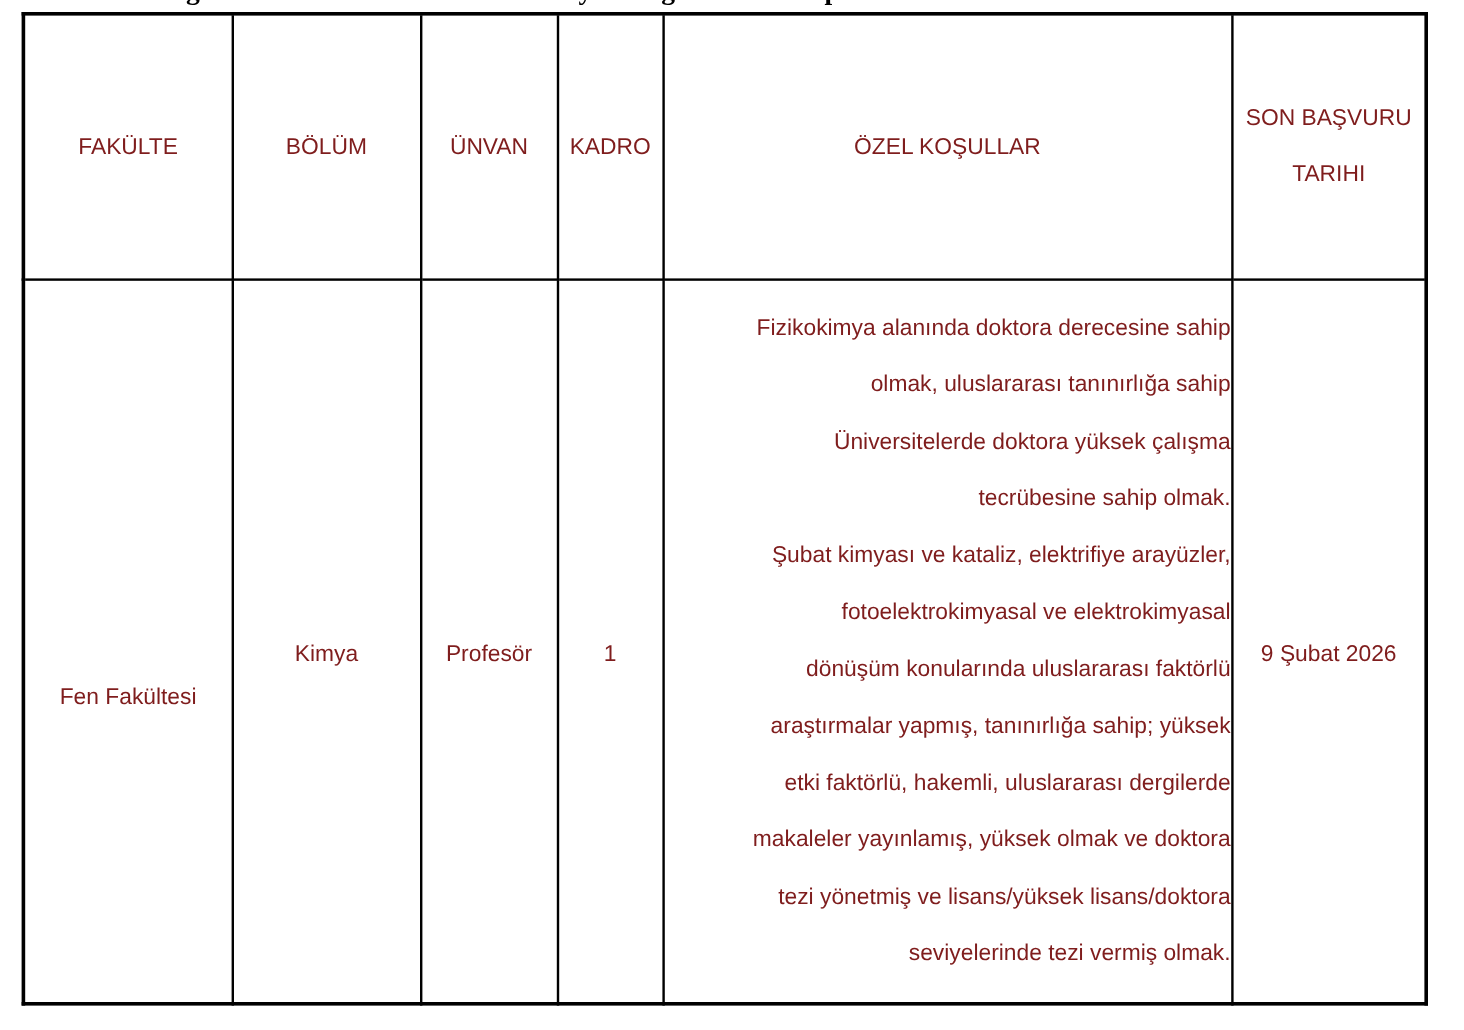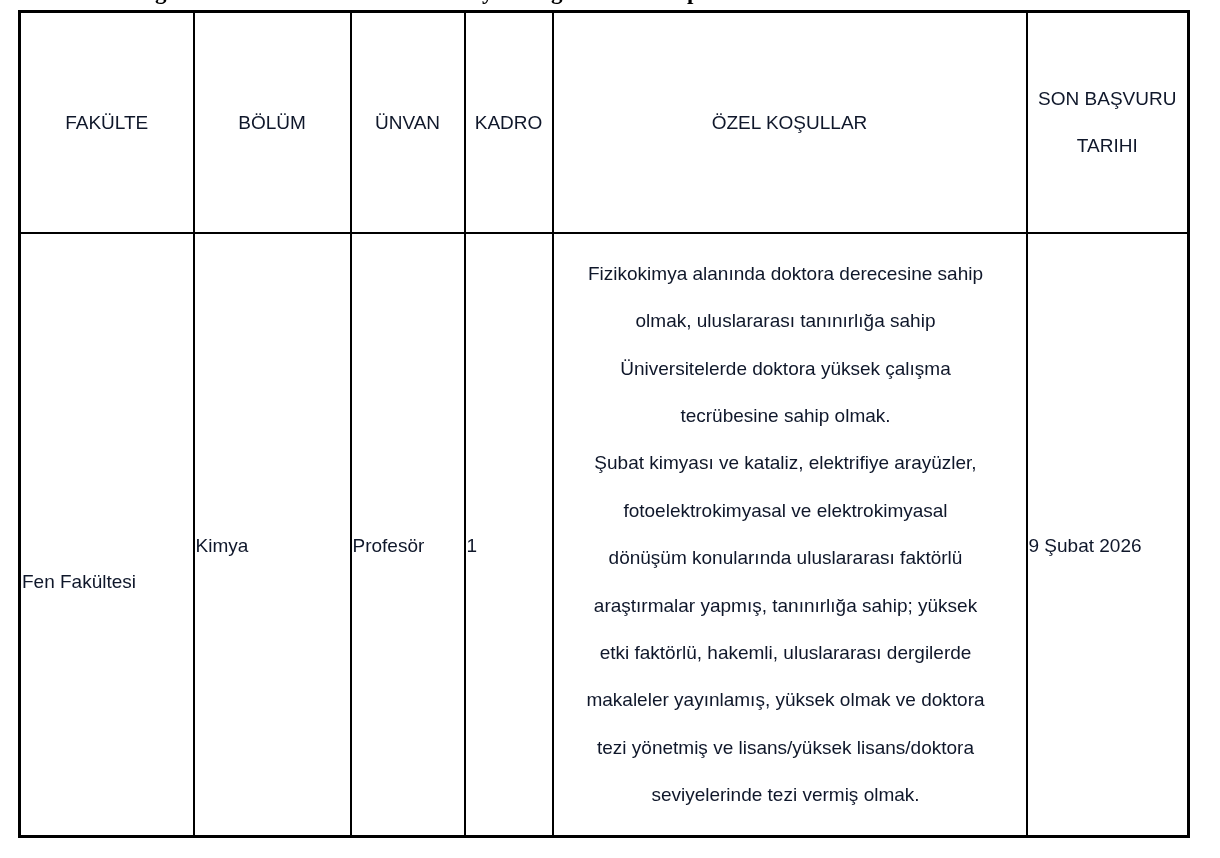--- a/index.html
+++ b/index.html
@@ -45,45 +45,46 @@
     top: 10px;
     border-collapse: collapse;
     table-layout: fixed;
     border: 3px solid #000000;
     font-size: 19px;
   }
   table.announcement th,
   table.announcement td {
     border: 2px solid #000000;
     background: #ffffff;
-    color: #0f172a;
+    color: #7f1d1d;
     font-weight: normal;
     overflow: hidden;
   }
   tr.header-row { height: 221px; }
   tr.data-row   { height: 604px; }
 
   th.col-header {
     text-align: center;
     vertical-align: middle;
     line-height: 47px;
     padding: 0 2px;
   }
   td.simple-cell {
+    text-align: center;
     vertical-align: middle;
     padding-top: 24px;
     margin-left: 30px;
   }
   td.faculty-cell {
     padding-top: 96px;
   }
   td.conditions-cell {
     vertical-align: middle;
-    text-align: center;
-    padding: 0 14px 0 6px;
+    text-align: right;
+    padding: 0 0 0 6px;
   }
   .condition-line {
     line-height: 47.4px;
     white-space: nowrap;
   }
 </style>
 </head>
 <body>
 
 <div class="page">

